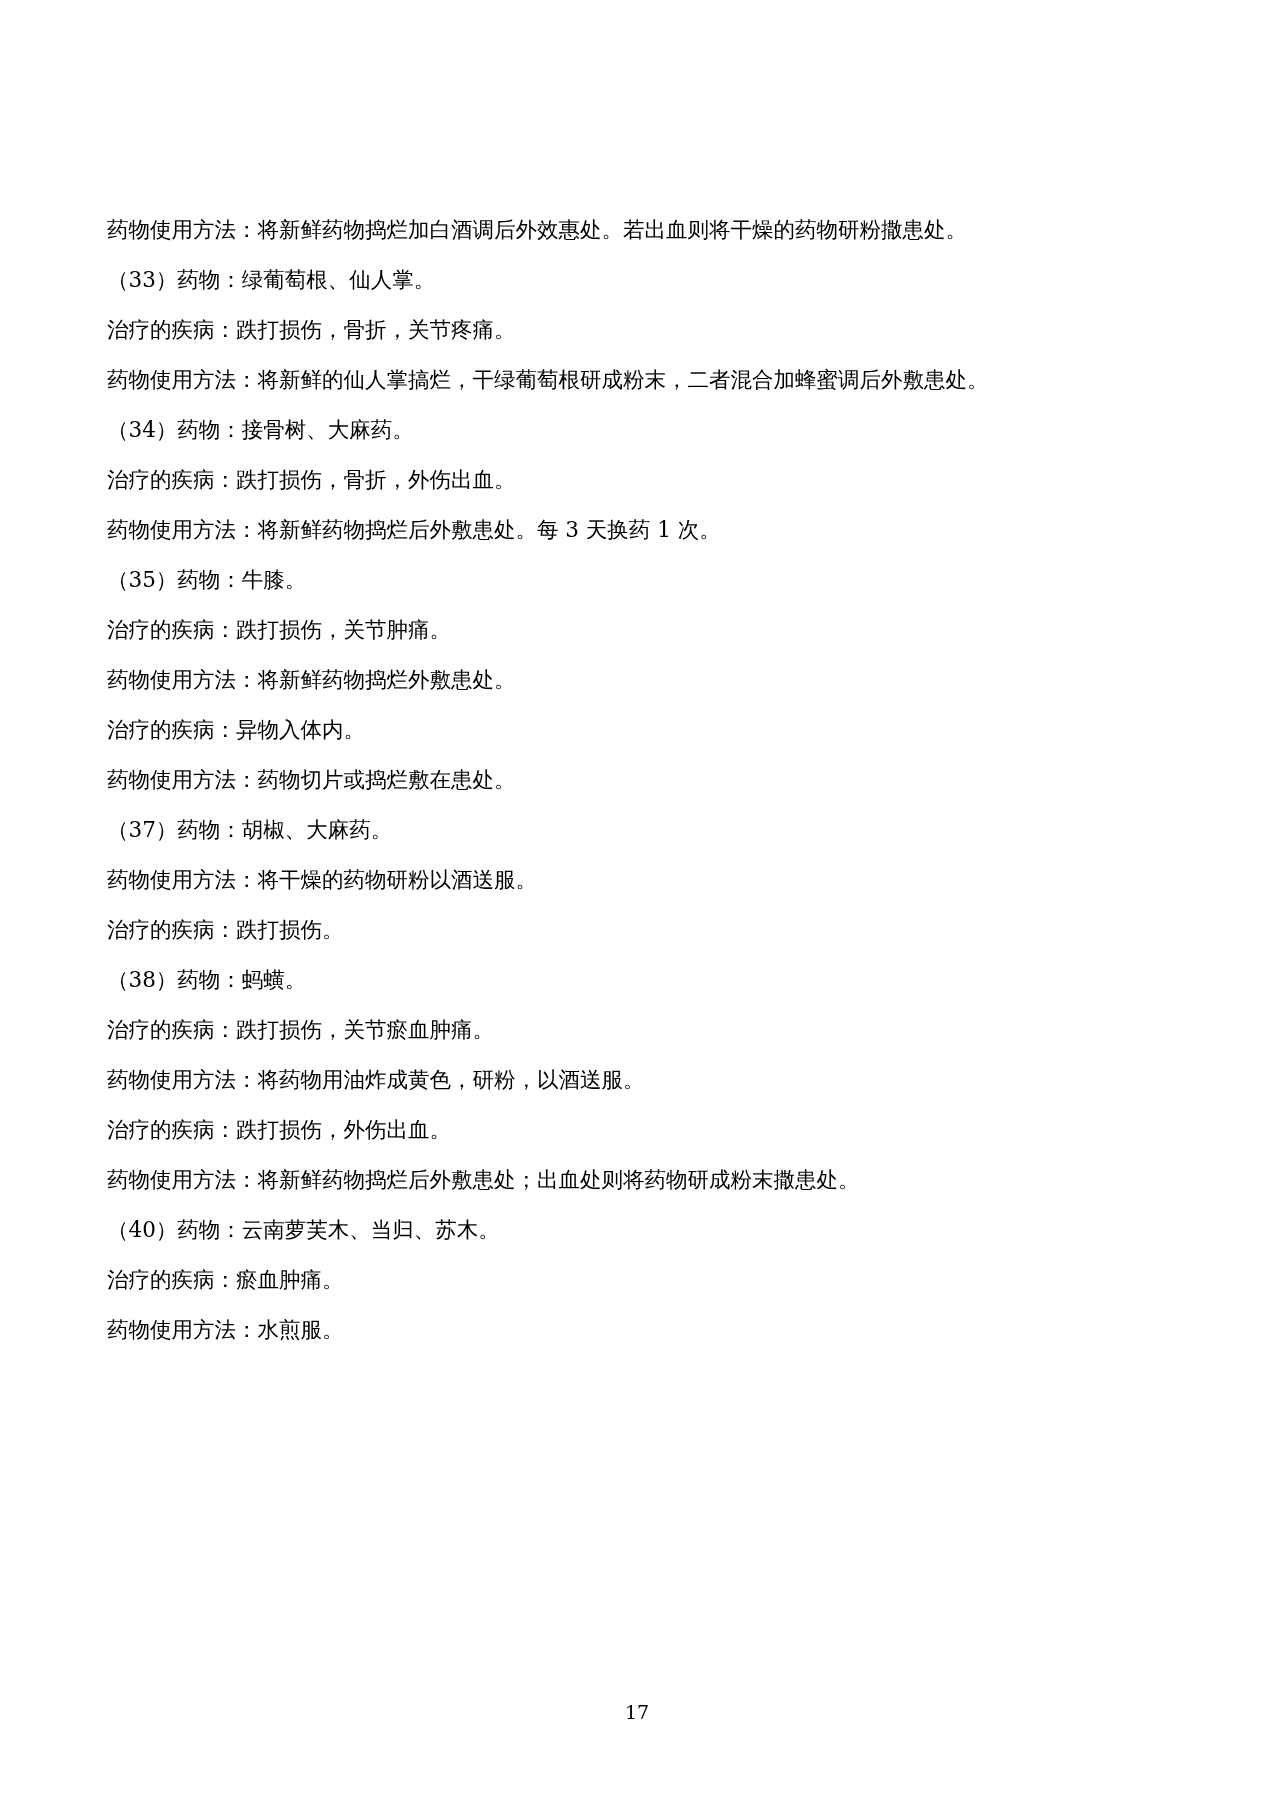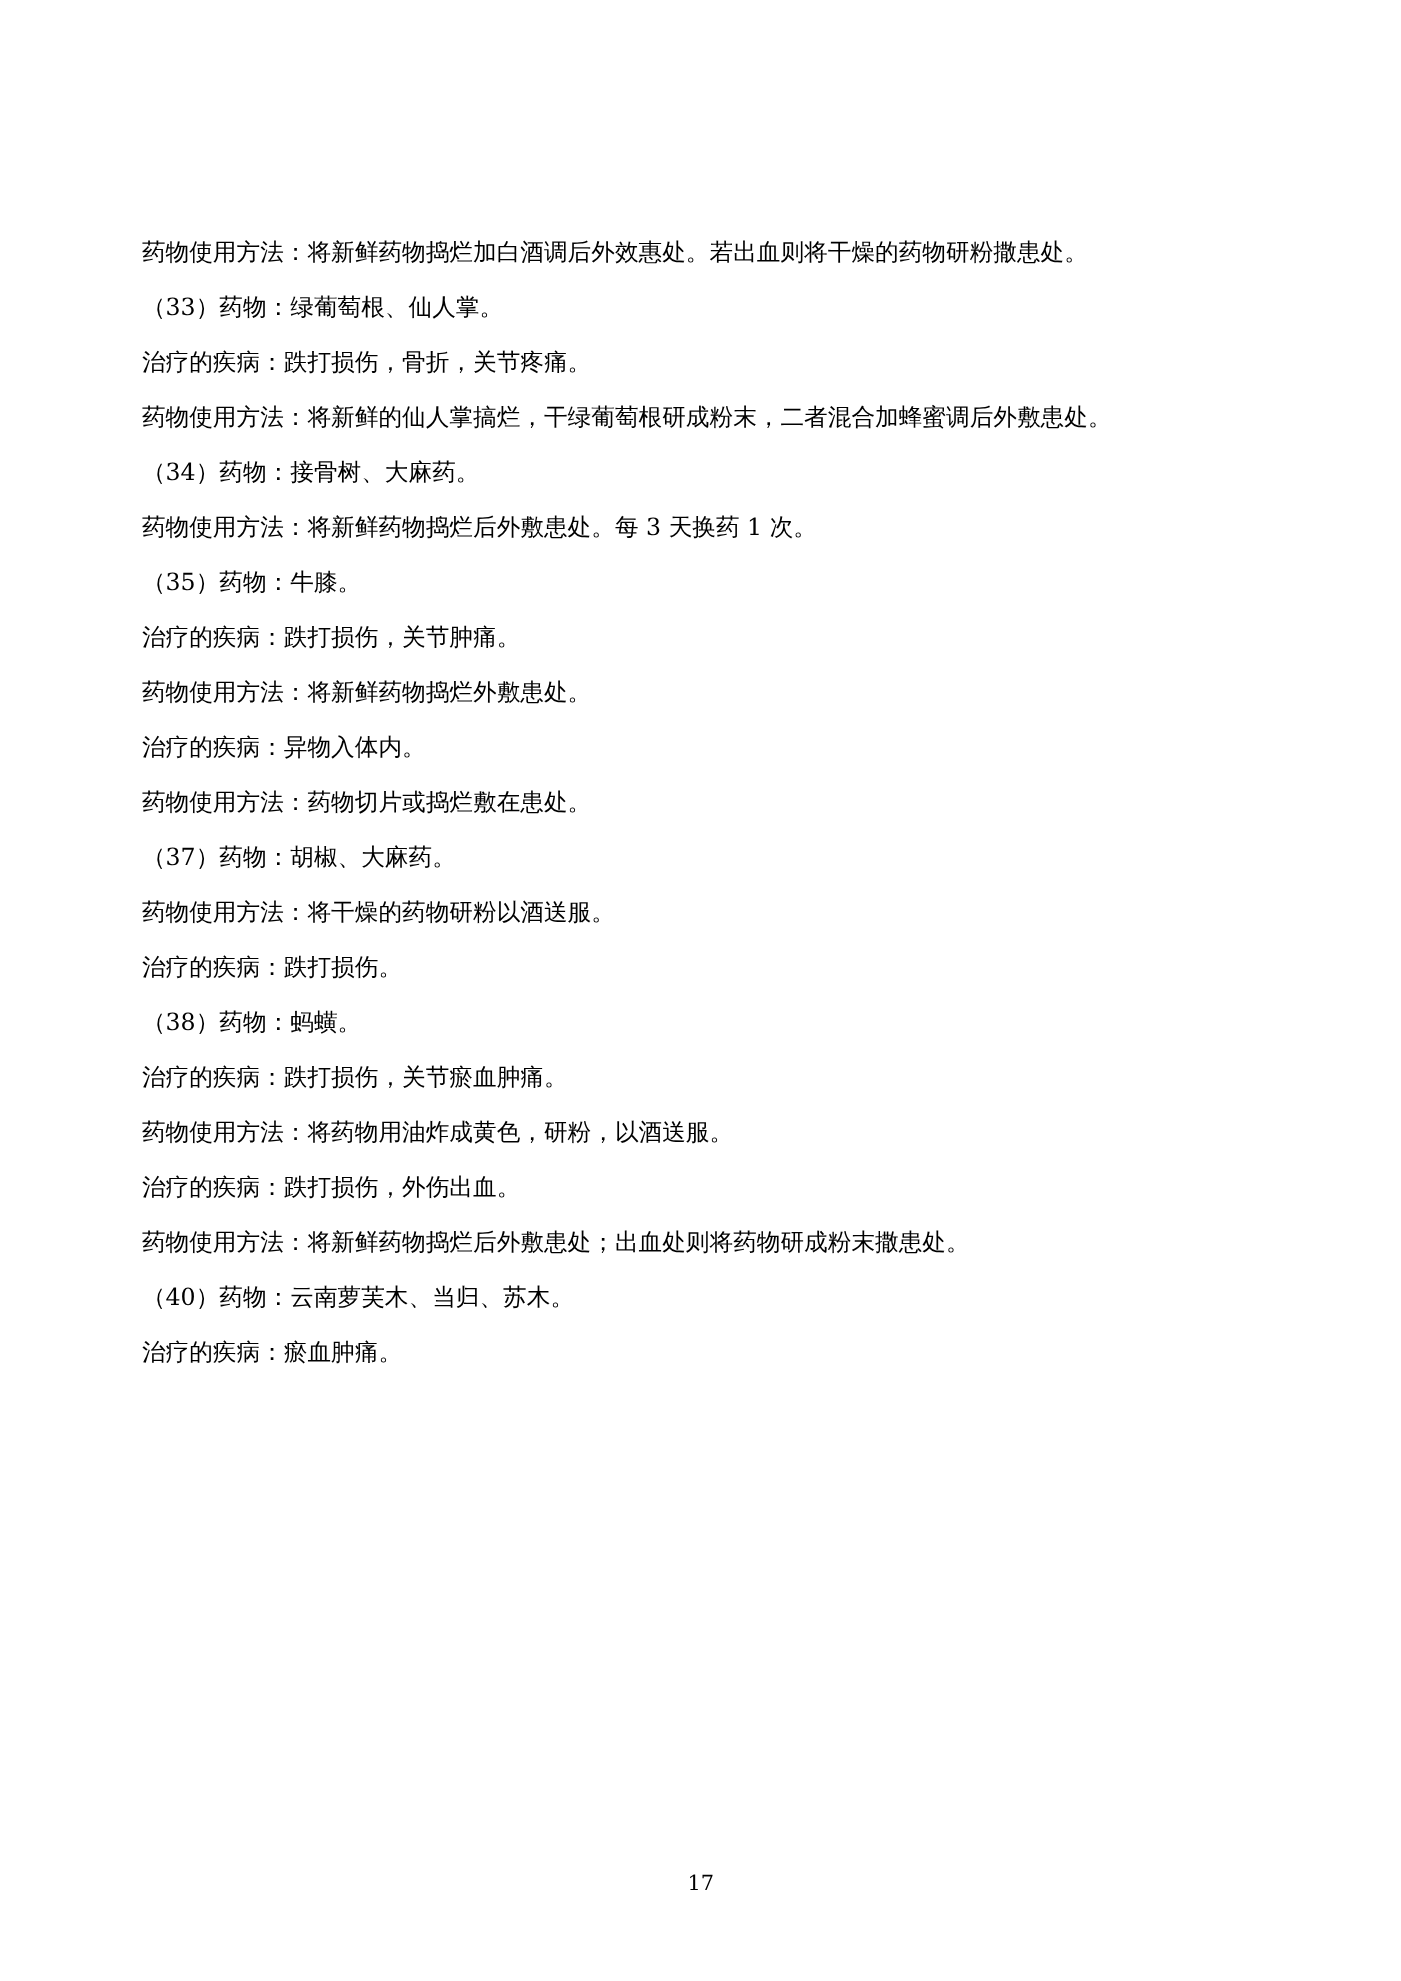--- a/index.html
+++ b/index.html
@@ -12,21 +12,21 @@
     height: 1801px;
     font-family: "DejaVu Serif", "Liberation Serif", serif;
     color: #000000;
     position: relative;
     overflow: hidden;
   }
   .page {
     box-sizing: border-box;
     width: 1274px;
     height: 1801px;
-    padding: 205px 150px 0 86px;
+    padding: 205px 150px 0 64px;
     position: relative;
   }
   .doc-body {
     font-size: 21.5px;
     line-height: 50px;
     text-align: justify;
     text-justify: inter-ideograph;
   }
   .para {
     margin: 0;
@@ -48,31 +48,33 @@
 </head>
 <body>
 
 <div class="page">
   <div class="doc-body">
     <p class="para">药物使用方法：将新鲜药物捣烂加白酒调后外效惠处。若出血则将干燥的药物研粉撒患处。</p>
     <p class="para">（33）药物：绿葡萄根、仙人掌。</p>
     <p class="para">治疗的疾病：跌打损伤，骨折，关节疼痛。</p>
     <p class="para">药物使用方法：将新鲜的仙人掌搞烂，干绿葡萄根研成粉末，二者混合加蜂蜜调后外敷患处。</p>
     <p class="para">（34）药物：接骨树、大麻药。</p>
+    <p class="para">治疗的疾病：跌打损伤，骨折，外伤出血。</p>
     <p class="para">药物使用方法：将新鲜药物捣烂后外敷患处。每 3 天换药 1 次。</p>
     <p class="para">（35）药物：牛膝。</p>
     <p class="para">治疗的疾病：跌打损伤，关节肿痛。</p>
     <p class="para">药物使用方法：将新鲜药物捣烂外敷患处。</p>
     <p class="para">治疗的疾病：异物入体内。</p>
     <p class="para">药物使用方法：药物切片或捣烂敷在患处。</p>
     <p class="para">（37）药物：胡椒、大麻药。</p>
     <p class="para">药物使用方法：将干燥的药物研粉以酒送服。</p>
     <p class="para">治疗的疾病：跌打损伤。</p>
     <p class="para">（38）药物：蚂蟥。</p>
     <p class="para">治疗的疾病：跌打损伤，关节瘀血肿痛。</p>
     <p class="para">药物使用方法：将药物用油炸成黄色，研粉，以酒送服。</p>
     <p class="para">治疗的疾病：跌打损伤，外伤出血。</p>
     <p class="para">药物使用方法：将新鲜药物捣烂后外敷患处；出血处则将药物研成粉末撒患处。</p>
     <p class="para">（40）药物：云南萝芙木、当归、苏木。</p>
     <p class="para">治疗的疾病：瘀血肿痛。</p>
+    <p class="para">药物使用方法：水煎服。</p>
   </div>
   <div class="page-number">17</div>
 </div>
 
 </body></html>

